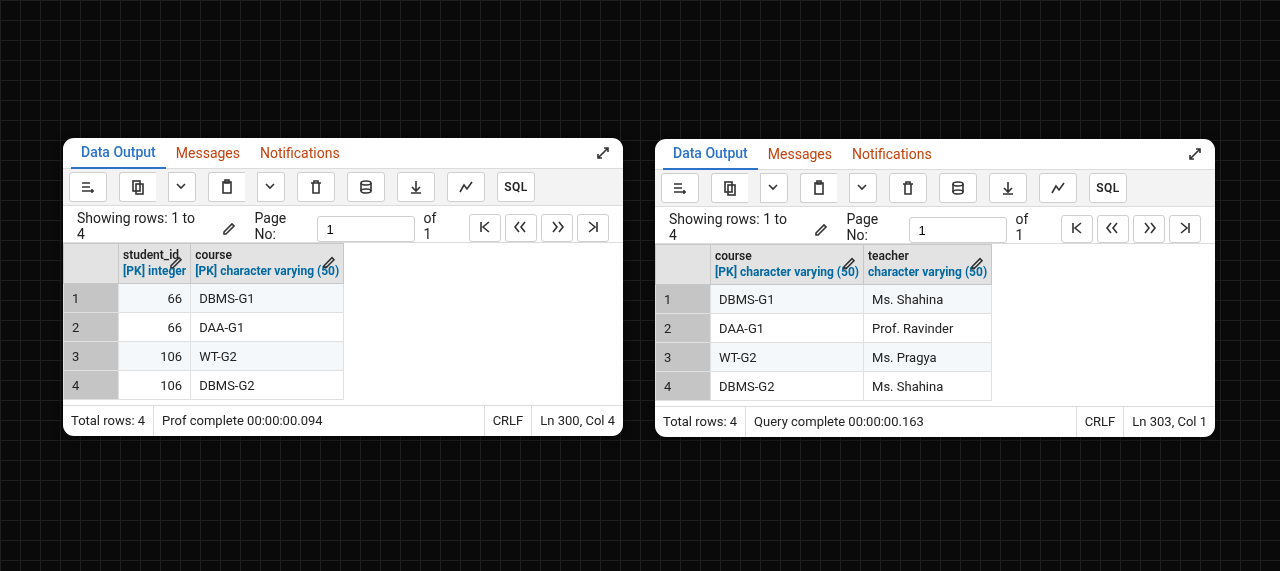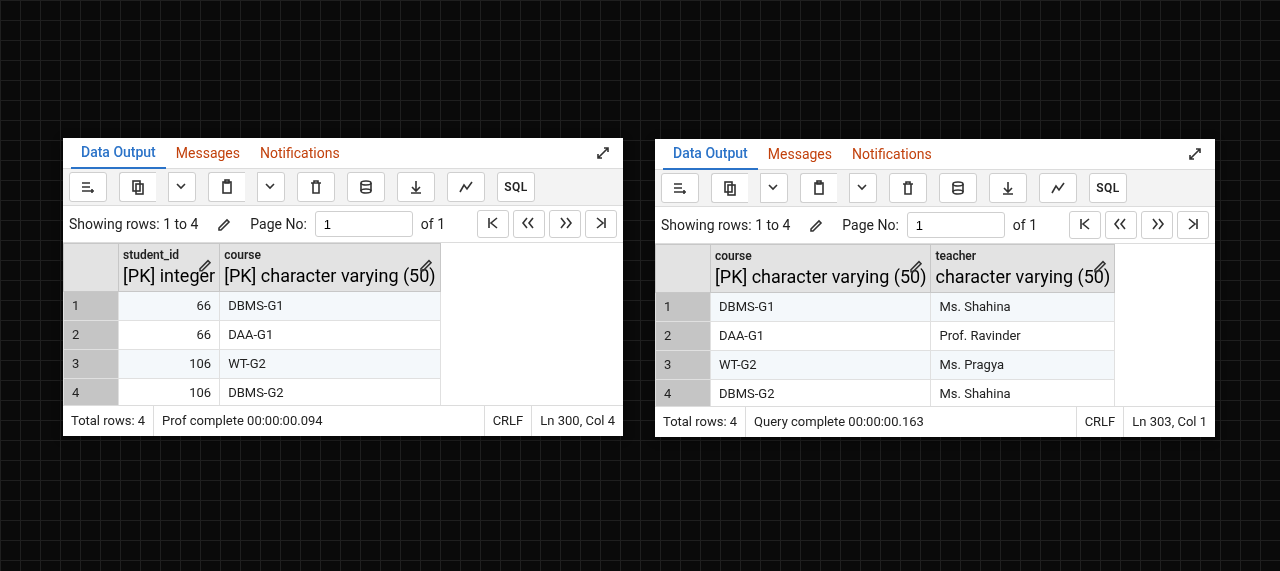--- a/index.html
+++ b/index.html
@@ -2,48 +2,48 @@
 <html><head>
 <meta charset="utf-8">
 <style>
   html,body{margin:0;padding:0;width:1280px;height:571px;background:#0a0a0a;font-family:-apple-system,BlinkMacSystemFont,"Segoe UI",Roboto,sans-serif;font-size:14px;color:#222;overflow:hidden}
   body{
     background-image:
       linear-gradient(#1f1f1f 1px,transparent 1px),
       linear-gradient(90deg,#1f1f1f 1px,transparent 1px);
     background-size:20px 20px;
   }
-  .panel{position:absolute;background:#fff;border-radius:0;box-shadow:0 2px 8px rgba(0,0,0,.5);display:flex;flex-direction:column;overflow:hidden}
+  .panel{position:absolute;background:#fff;border-radius:11px;box-shadow:0 2px 8px rgba(0,0,0,.5);display:flex;flex-direction:column;overflow:hidden}
   #panel-left{left:63px;top:138px;width:560px;height:298px}
   #panel-right{left:655px;top:139px;width:560px;height:298px}
 
   .tabs{display:flex;align-items:center;height:30px;border-bottom:1px solid #dcdcdc;padding:0 8px;position:relative}
   .tab{padding:0 10px;height:30px;line-height:30px;cursor:pointer;color:#c2410c;font-size:14px}
   .tab.active{color:#2b73c8;border-bottom:2px solid #2b73c8;font-weight:500}
   .expand-btn{margin-left:auto;display:flex;align-items:center;justify-content:center;width:24px;height:24px;cursor:pointer}
 
   .toolbar{display:flex;align-items:center;height:36px;padding:0 6px;gap:12px;background:#f3f3f3;border-bottom:1px solid #dcdcdc}
   .tbtn{display:flex;align-items:center;justify-content:center;min-width:28px;height:28px;border:1px solid #cfcfcf;border-radius:3px;background:#fff;cursor:pointer;padding:0 4px}
   .tbtn svg{display:block}
   .tbtn.split{border-radius:3px 0 0 3px;border-right:none}
   .tbtn.caret{border-radius:0 3px 3px 0;min-width:18px}
   .tbtn.plain{border:none;background:transparent}
   .tbtn.sql{font-weight:600;font-size:12px;letter-spacing:.5px}
 
-  .pager{display:flex;align-items:center;height:36px;padding:0 6px;gap:8px;border-bottom:1px solid #dcdcdc;font-size:14px}
+  .pager{display:flex;align-items:flex-end;height:36px;padding:0 14px;gap:8px;border-bottom:1px solid #dcdcdc;font-size:14px}
   .pager .label{color:#222}
   .pager input{width:80px;height:24px;border:1px solid #cfcfcf;border-radius:3px;padding:0 8px;font-size:13px}
   .pager .nav{display:flex;gap:4px;margin-left:6px}
   .pager .nbtn{display:flex;align-items:center;justify-content:center;width:30px;height:26px;border:1px solid #cfcfcf;background:#fff;border-radius:3px;cursor:pointer}
   .grow{flex:1}
 
   .grid-wrap{flex:1;overflow:auto;background:#fff}
   table{border-collapse:collapse;width:auto}
   thead th{background:#e3e3e3;border:1px solid #c7c7c7;font-size:12px;text-align:left;padding:4px 4px;font-weight:600;line-height:1.3;position:relative}
-  thead th .sub{display:block;font-weight:400;color:#000000;font-size:18px}
+  thead th .sub{display:block;font-weight:700;color:#0369a1;font-size:12px}
   thead th.rownum{width:38px}
   thead th .penc{position:absolute;right:6px;top:50%;transform:translateY(-50%)}
   tbody td{border:1px solid #e0e0e0;padding:4px 8px;font-size:13px;height:20px}
   tbody td.rownum{background:#c5c5c5;color:#222;text-align:left;width:38px;font-size:13px}
   tbody tr:nth-child(odd) td:not(.rownum){background:#f4f8fb}
   tbody tr:nth-child(even) td:not(.rownum){background:#fff}
   td.num{text-align:right}
 
   .status{display:flex;align-items:center;height:30px;border-top:1px solid #dcdcdc;font-size:13px}
   .status .cell{padding:0 8px;border-right:1px solid #dcdcdc;height:30px;line-height:30px}

